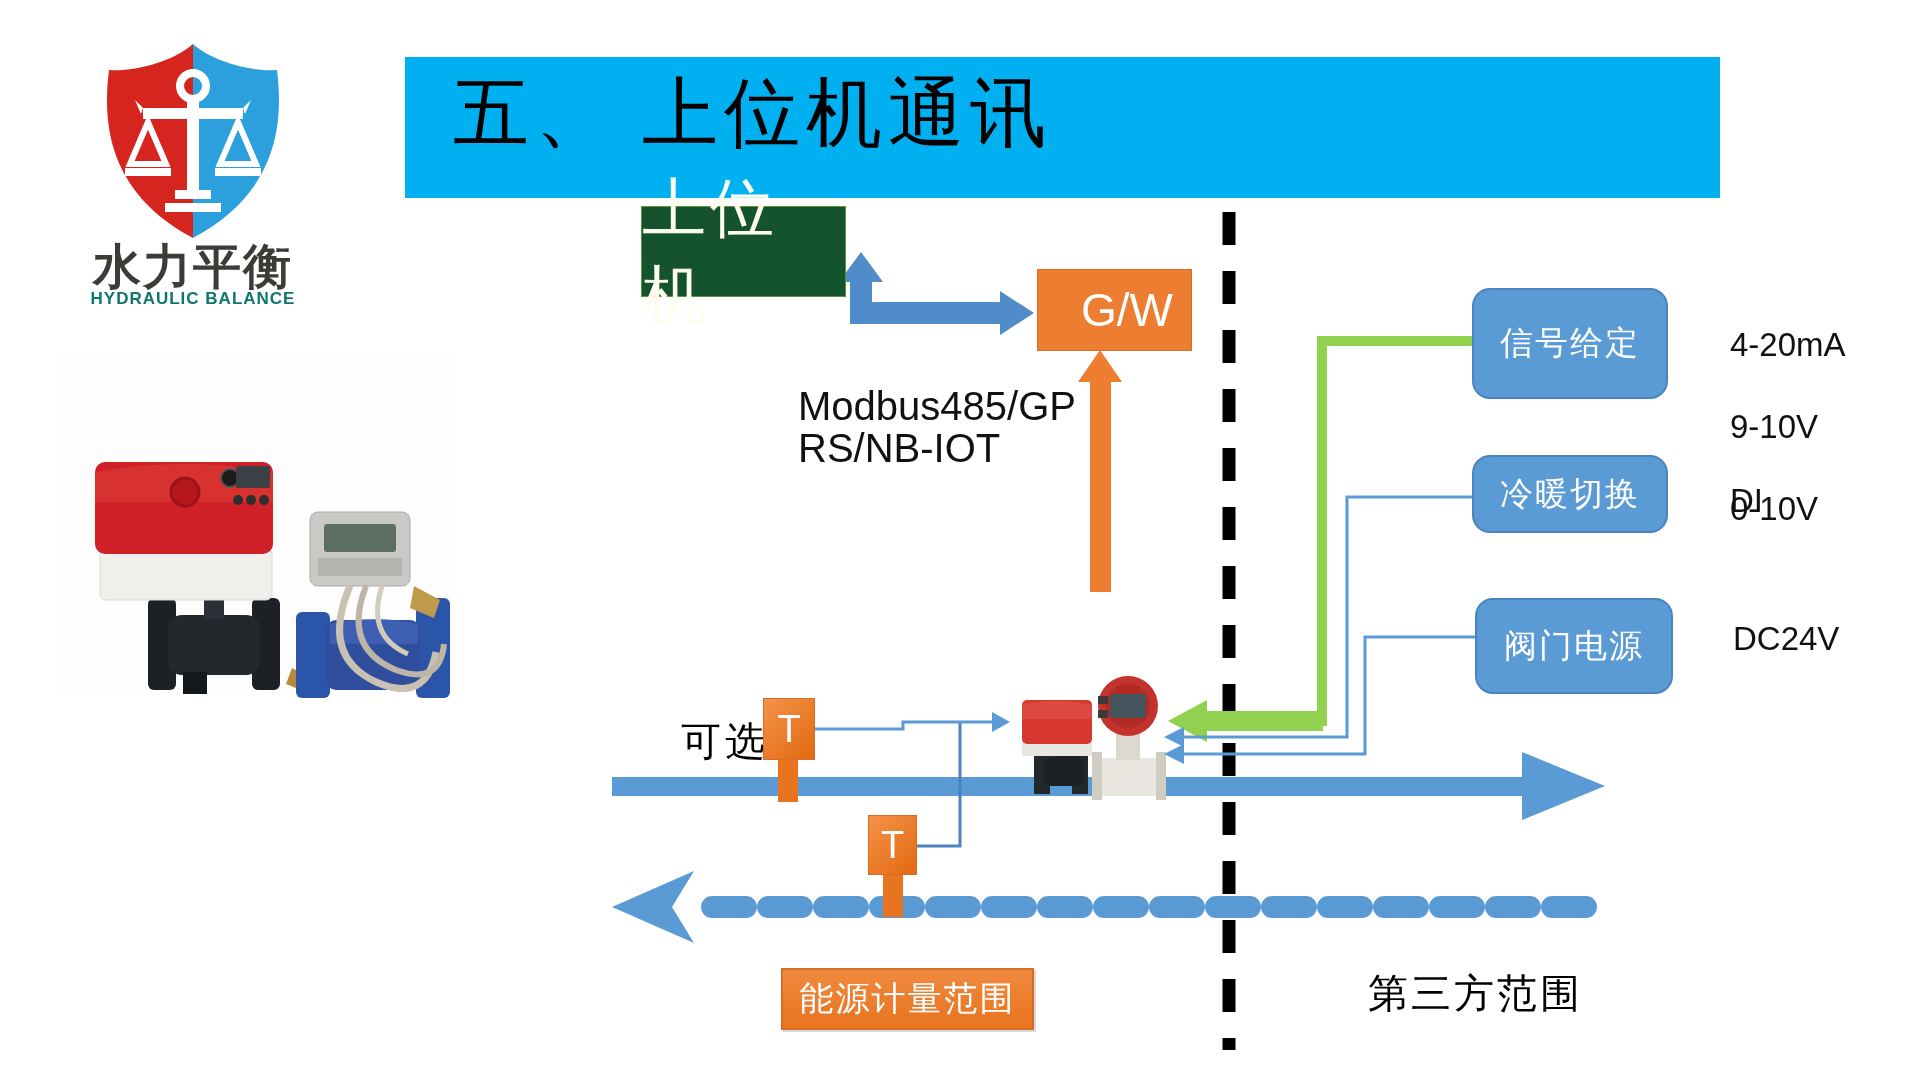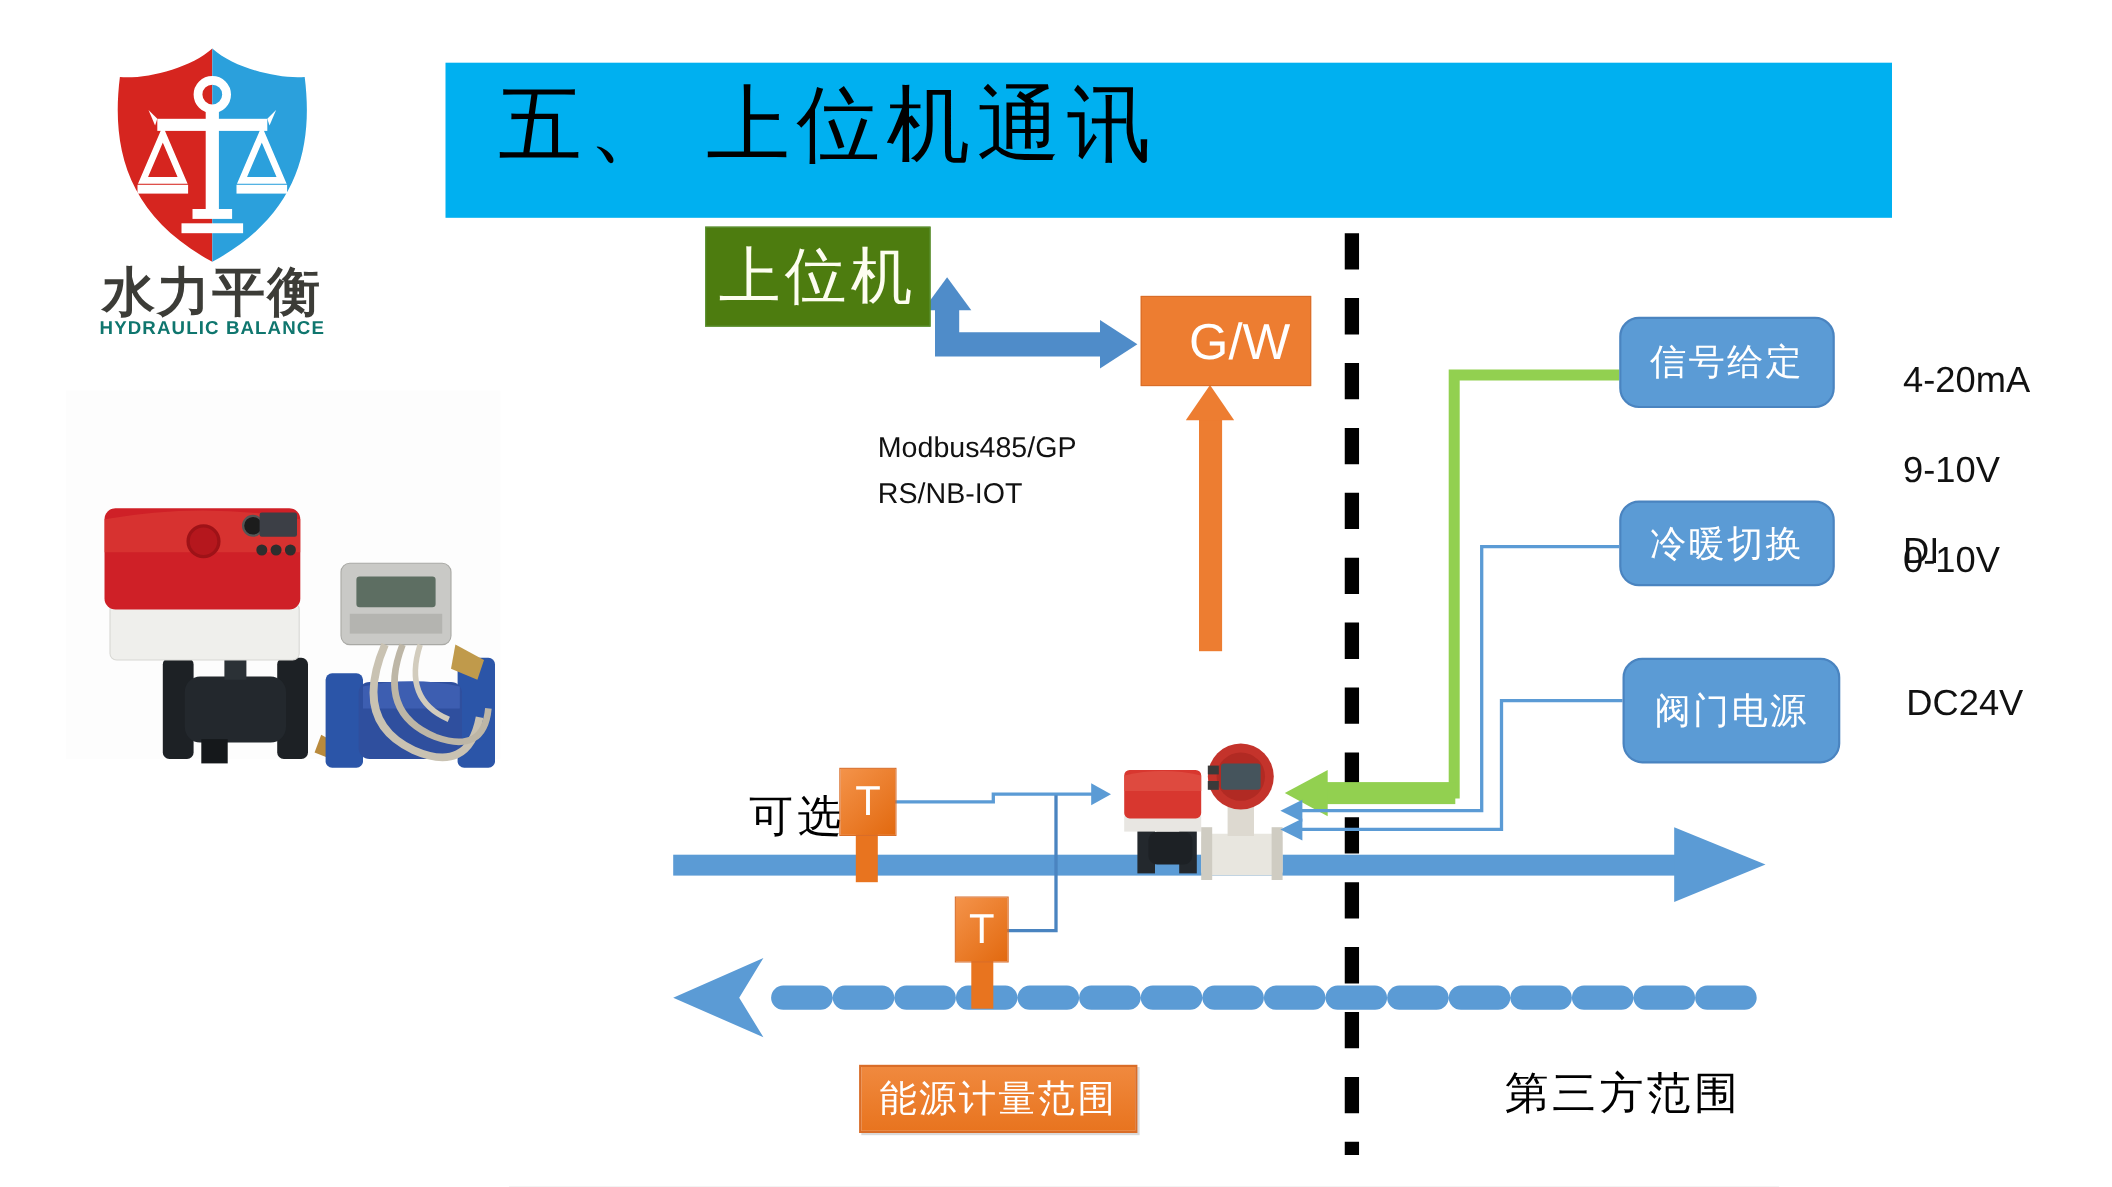--- a/index.html
+++ b/index.html
@@ -23,43 +23,43 @@
     background:#00b0f0;
   }
   .banner-title{
     position:absolute;left:48px;top:6px;
     font-family:"Liberation Serif",serif;font-size:76px;color:#000;
     letter-spacing:6px;white-space:nowrap;
   }
   
   .host-box{
     position:absolute;left:641px;top:206px;width:203px;height:89px;
-    background:#4d7c0f;border:1px solid #5e9438;
-    display:flex;align-items:center;justify-content:center;
-    font-family:"Liberation Serif",serif;font-size:56px;color:#fdfdf0;
+    background:#14532d;border:1px solid #5e9438;
+    display:flex;align-items:center;justify-content:center;
+    font-family:"Liberation Serif",serif;font-size:64px;color:#fdfdf0;
     letter-spacing:4px;
   }
   .gw-box{
     position:absolute;left:1037px;top:269px;width:128px;height:80px;
     background:#ed7d31;border:1px solid #d96d28;
     display:flex;align-items:center;justify-content:center;
     font-size:46px;color:#fff;padding-left:25px;
   }
   .protocol{
     position:absolute;left:798px;top:385px;width:300px;
-    font-size:26px;color:#111;line-height:42px;white-space:nowrap;
+    font-size:40px;color:#111;line-height:42px;white-space:nowrap;
   }
   .io-box{
     position:absolute;left:1472px;width:196px;
     background:#5b9bd5;border:2px solid #4a84c0;border-radius:18px;
     display:flex;align-items:center;justify-content:center;
     font-family:"Liberation Serif",serif;font-size:33px;color:#fff;
     letter-spacing:2px;box-sizing:border-box;
   }
-  .io-signal{top:288px;height:83px;}
+  .io-signal{top:288px;height:111px;}
   .io-switch{top:455px;height:78px;}
   .io-valve{top:598px;height:96px;left:1475px;width:198px;}
   .side-label{
     position:absolute;left:1730px;font-size:33px;color:#111;line-height:41px;
     white-space:pre-line;
   }
   .lbl-signal{top:283px;}
   .lbl-di{top:480px;}
   .lbl-dc{top:618px;left:1733px;}
   

